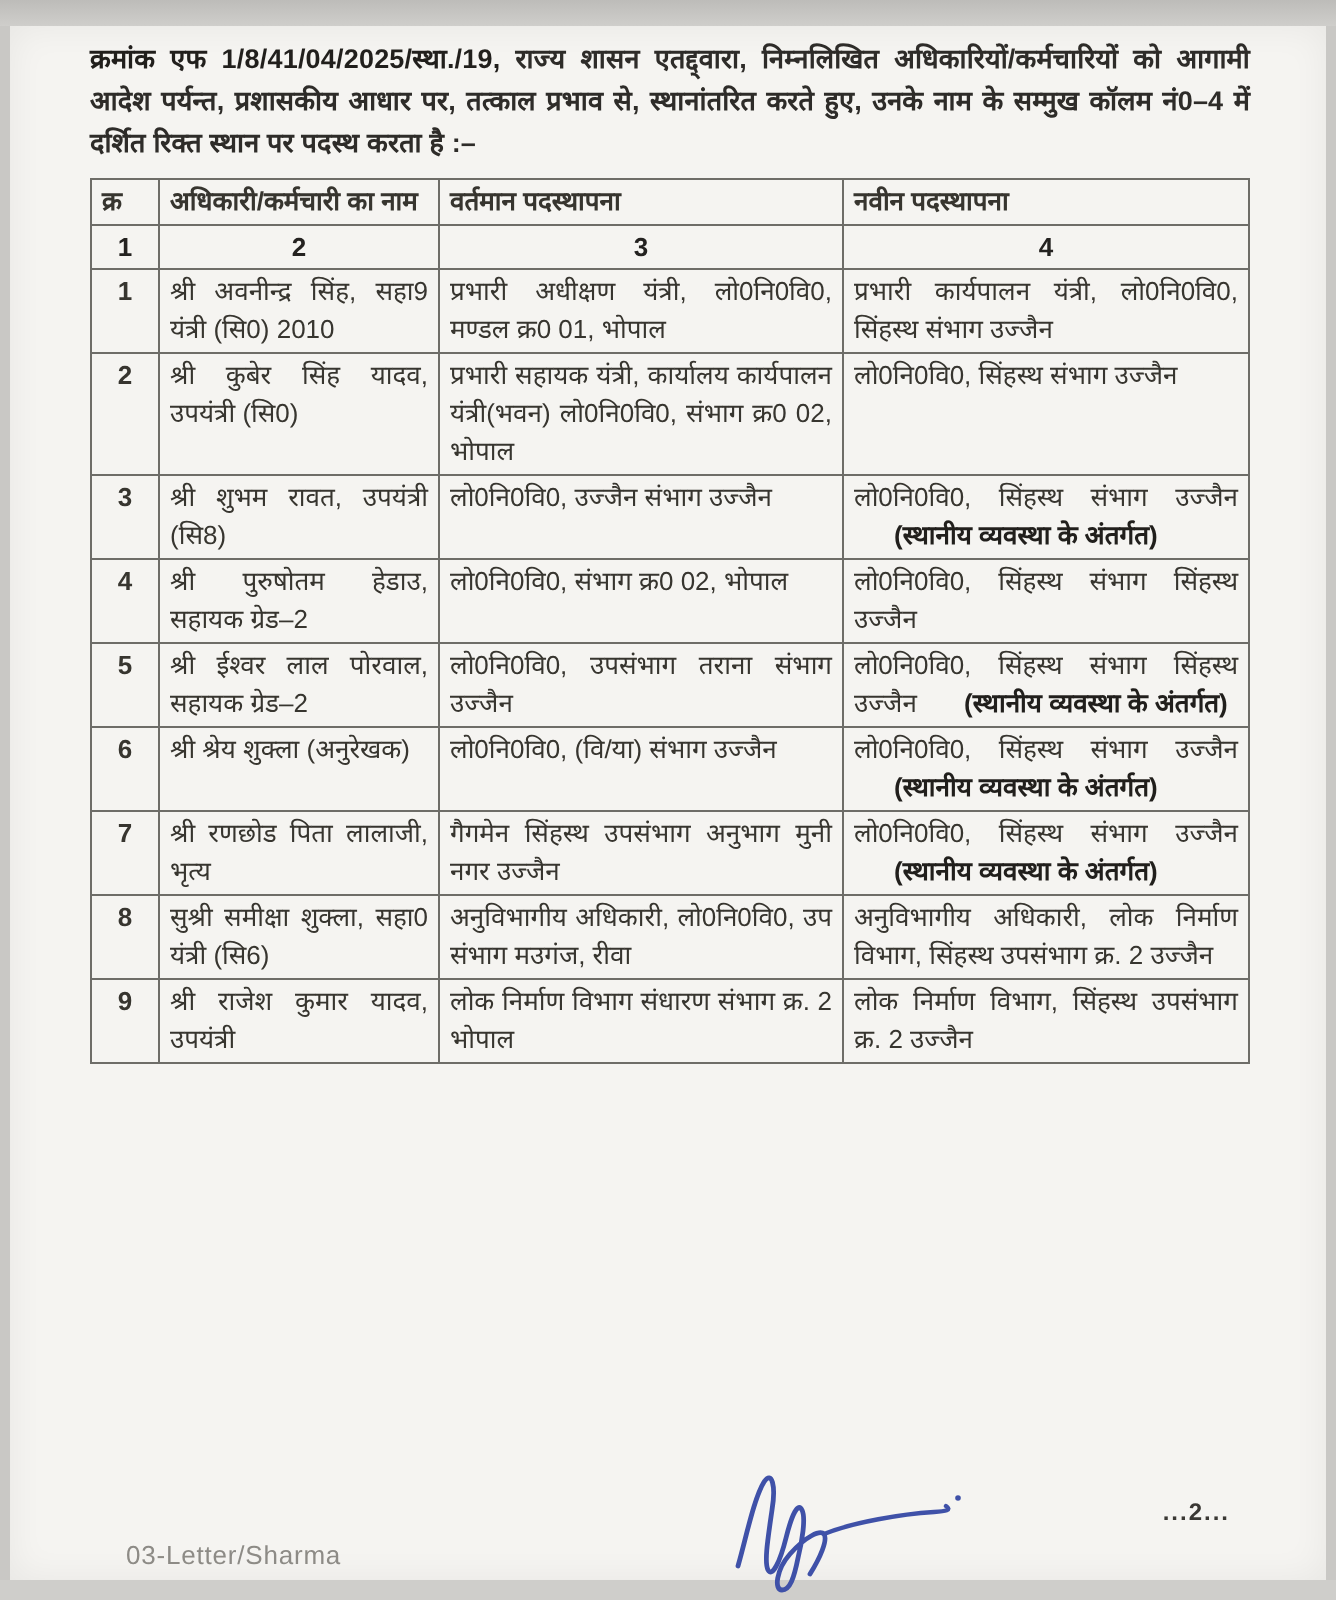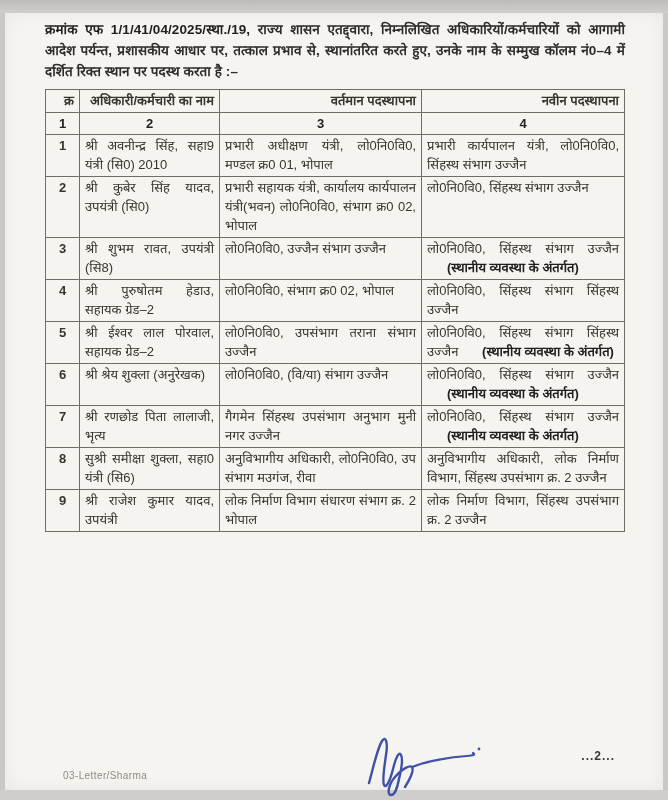--- a/index.html
+++ b/index.html
@@ -42,21 +42,21 @@
     font-size: 13px;
     line-height: 19px;
     padding: 1px 5px 2px 5px;
     color: #37352f;
   }
   col.c-sn   { width: 34px; }
   col.c-name { width: 140px; }
   col.c-cur  { width: 202px; }
   col.c-new  { width: auto; }
   thead th {
-    text-align: right;
+    text-align: left;
     font-weight: bold;
     color: #242220;
     font-size: 13.5px;
     padding-top: 4px;
     padding-bottom: 4px;
   }
   tr.colnums td {
     text-align: center;
     font-weight: bold;
     color: #242220;
@@ -78,21 +78,21 @@
     position: absolute;
     right: 48px; top: 736px;
     font-size: 12px;
     font-weight: bold;
     color: #3a3834;
     letter-spacing: 1px;
   }
   .file-ref {
     position: absolute;
     left: 58px; top: 757px;
-    font-size: 10px;
+    font-size: 13px;
     color: #8d8b86;
     letter-spacing: 0.4px;
   }
   .signature {
     position: absolute;
     left: 350px; top: 718px;
     width: 150px; height: 70px;
   }
   .scan-edge-top {
     position: absolute; left: 0; right: 0; top: 0; height: 13px;
@@ -105,21 +105,21 @@
 </style>
 </head>
 <body>
 
 <div class="scan-edge-top"></div>
 <div class="scan-edge-bottom"></div>
 
 <div class="paper">
   <div class="content">
 
-    <p class="intro"><span class="ref">क्रमांक एफ 1/1/41/04/2025/स्था./19,</span><span> राज्य शासन एतद्द्वारा, निम्नलिखित अधिकारियों/कर्मचारियों को आगामी आदेश पर्यन्त, प्रशासकीय आधार पर, तत्काल प्रभाव से, स्थानांतरित करते हुए, उनके नाम के सम्मुख कॉलम नं0–4 में दर्शित रिक्त स्थान पर पदस्थ करता है :–</span></p>
+    <p class="intro"><span class="ref">क्रमांक एफ 1/8/41/04/2025/स्था./19,</span><span> राज्य शासन एतद्द्वारा, निम्नलिखित अधिकारियों/कर्मचारियों को आगामी आदेश पर्यन्त, प्रशासकीय आधार पर, तत्काल प्रभाव से, स्थानांतरित करते हुए, उनके नाम के सम्मुख कॉलम नं0–4 में दर्शित रिक्त स्थान पर पदस्थ करता है :–</span></p>
 
     <table class="transfer">
       <colgroup>
         <col class="c-sn">
           <col class="c-name">
           <col class="c-cur">
           <col class="c-new">
       </colgroup>
       <thead>
         <tr>

